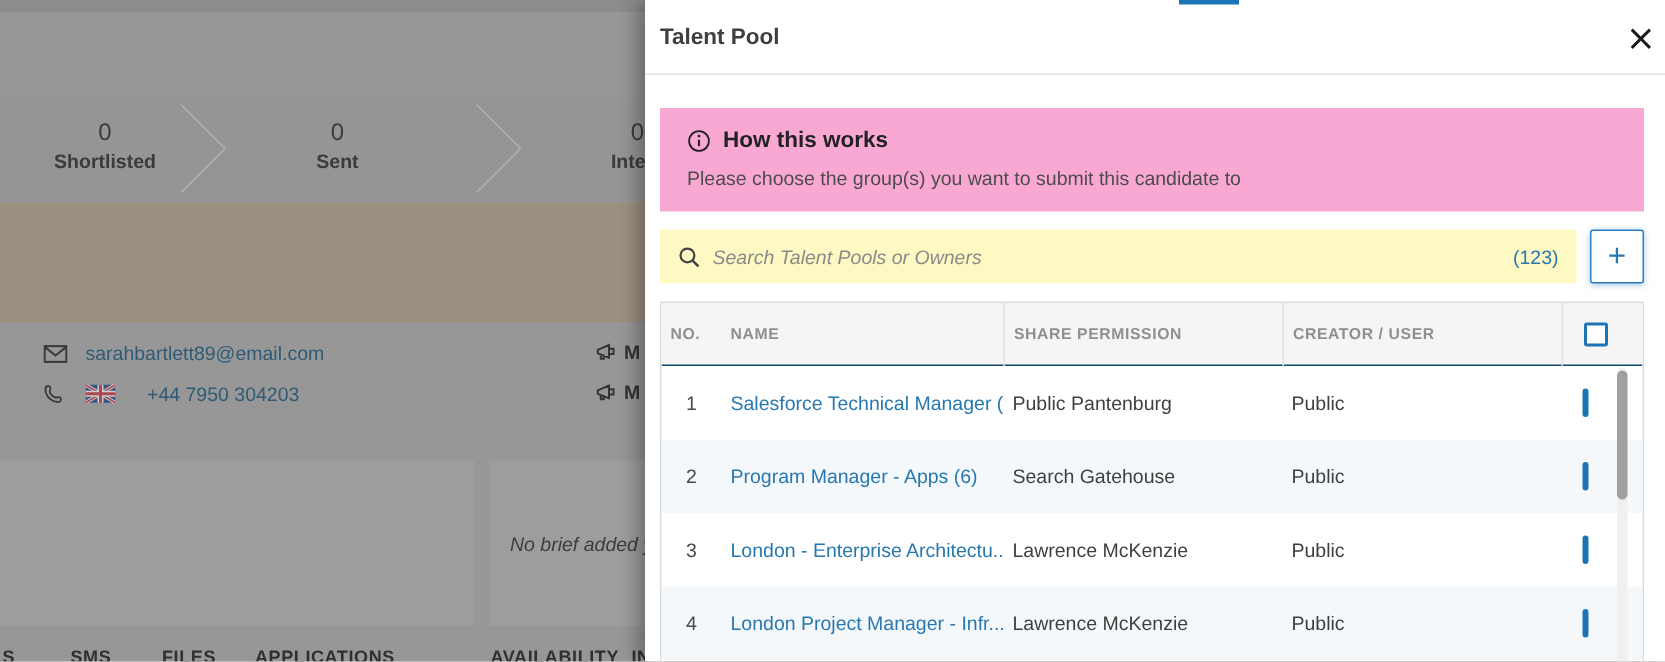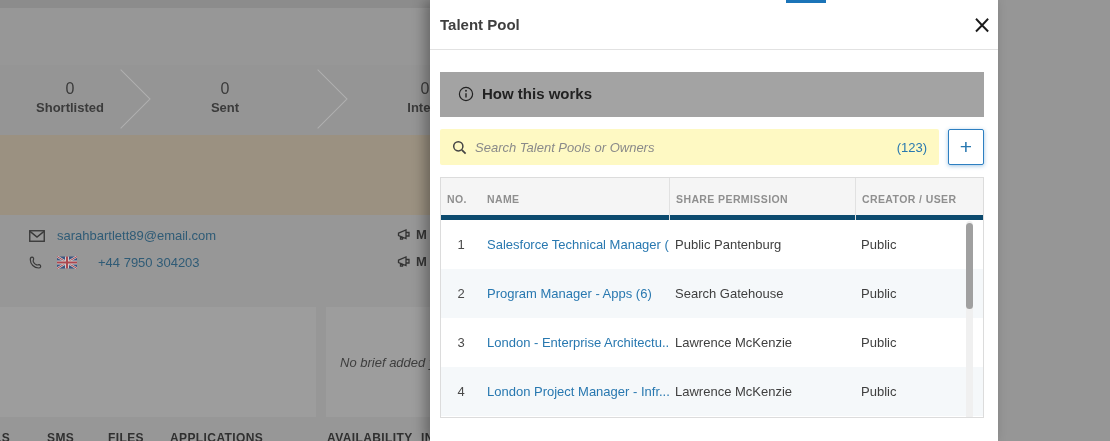--- a/index.html
+++ b/index.html
@@ -26,38 +26,38 @@
   .announce { position:absolute; left:396px; top:5px; display:flex; align-items:center; gap:4px; color:#333; font-size:13px; font-weight:bold; }
   .cards { position:absolute; left:0; top:307px; width:100%; height:110px; }
   .card-l { position:absolute; left:-6px; top:0; width:322px; height:110px; background:#9d9d9d; }
   .card-r { position:absolute; left:326px; top:0; width:180px; height:110px; background:#9d9d9d; }
   .brief { position:absolute; left:14px; top:48px; font-size:13px; font-style:italic; color:#3e3e3e; white-space:nowrap; }
   .bottom-tabs { position:absolute; left:0; top:431px; width:100%; height:10px; }
   .btab { position:absolute; font-size:12px; font-weight:bold; color:#303030; letter-spacing:.4px; white-space:nowrap; }
   .bt0 { left:-6px; } .bt1 { left:47px; } .bt2 { left:108px; } .bt3 { left:170px; } .bt4 { left:327px; } .bt5 { left:421px; }
 
   
-  .panel { position:absolute; left:430px; top:0; width:568px; height:441px; background:#ffffff; box-shadow:-5px 0 12px rgba(0,0,0,0.32); }
+  .panel { position:absolute; left:430px; top:0; width:680px; height:441px; background:#ffffff; box-shadow:-5px 0 12px rgba(0,0,0,0.32); }
   .topbar-accent { position:absolute; left:786px; top:0; width:40px; height:3px; background:#1b74b8; z-index:5; }
   .p-header { height:50px; border-bottom:1px solid #e2e2e2; display:flex; align-items:center; padding:0 10px; }
   .p-title { font-size:15px; font-weight:bold; color:#3f3f3f; }
   .p-close { margin-left:auto; margin-right:-4px; font-size:24px; line-height:20px; color:#1a1a1a; cursor:pointer; background:none; border:none; font-family:"DejaVu Sans",sans-serif; }
   .p-body { padding:0 14px 0 10px; }
-  .info-box { margin-top:22px; background:#a3a3a3; padding:13px 18px 15px 18px; }
+  .info-box { margin-top:22px; background:#f9a8d4; padding:13px 18px 15px 18px; }
   .info-head { display:flex; align-items:center; gap:8px; font-size:15px; font-weight:bold; color:#222; }
   .info-text { margin-top:9px; font-size:13px; color:#4c4c4c; }
   .search-row { margin-top:12px; display:flex; align-items:center; }
   .search-bar { flex:1; height:36px; background:#fef9c3; border-radius:2px; display:flex; align-items:center; padding:0 12px; }
   .search-input { flex:1; border:none; background:transparent; outline:none; font-size:13px; font-style:italic; color:#555; margin-left:8px; font-family:"Liberation Sans",sans-serif; }
   .search-input::placeholder { color:#8a8a8a; font-style:italic; }
   .search-count { font-size:13px; color:#2878b0; margin-left:24px; }
   .add-btn { width:36px; height:36px; margin-left:9px; background:#fff; border:1px solid #2d7fc1; border-radius:2px; color:#2878b0; font-size:21px; line-height:32px; cursor:pointer; box-shadow:0 1px 4px rgba(45,127,193,0.45); }
   .tp-table { margin-top:12px; border:1px solid #dcdcdc; height:241px; overflow:hidden; position:relative; }
   .t-grid { display:grid; grid-template-columns:40px 188px 186px 186px 1fr; align-items:center; }
-  .t-head { height:42px; background:#f5f5f5; border-bottom:5px solid #0c4a6e; }
+  .t-head { height:42px; background:#f5f5f5; border-bottom:1px solid #0c4a6e; }
   .t-head .hcell { font-size:10.5px; font-weight:bold; color:#8f8f8f; letter-spacing:.4px; padding-left:6px; }
   .t-head .hsep { border-left:1px solid #e1e1e1; height:42px; display:flex; align-items:center; }
   .t-row { height:49px; font-size:13px; }
   .t-row.alt { background:#f5f8fa; }
   .cell-no { text-align:center; color:#4a4a4a; }
   .cell-name { padding-left:6px; color:#2878b0; white-space:nowrap; overflow:hidden; cursor:pointer; }
   .cell-creator, .cell-perm { padding-left:6px; color:#3f3f3f; white-space:nowrap; }
   .cbx { width:16px; height:16px; border:2px solid #1d74b4; border-radius:2px; background:#fff; margin-left:14px; cursor:pointer; }
   .scroll-track { position:absolute; right:10px; top:43px; width:7px; height:198px; background:#f0f0f0; border-radius:4px; }
   .scroll-thumb { position:absolute; right:0; top:2px; width:7px; height:86px; background:#a0a0a0; border-radius:4px; }
@@ -155,20 +155,21 @@
   <div class="p-body">
     <div class="info-box">
       <div class="info-head">
         <svg width="16" height="16" viewBox="0 0 16 16">
           <circle cx="8" cy="8" r="6.6" fill="none" stroke="#222" stroke-width="1.2"></circle>
           <line x1="8" y1="7.2" x2="8" y2="11.4" stroke="#222" stroke-width="1.4"></line>
           <circle cx="8" cy="4.7" r="0.95" fill="#222"></circle>
         </svg>
         <span>How this works</span>
       </div>
+      <div class="info-text">Please choose the group(s) you want to submit this candidate to</div>
     </div>
 
     <div class="search-row">
       <div class="search-bar">
         <svg width="15" height="15" viewBox="0 0 15 15">
           <circle cx="6.3" cy="6.3" r="4.6" fill="none" stroke="#444" stroke-width="1.5"></circle>
           <line x1="9.8" y1="9.8" x2="13.6" y2="13.6" stroke="#444" stroke-width="1.7"></line>
         </svg>
         <input class="search-input" type="text" placeholder="Search Talent Pools or Owners" style="">
         <span class="search-count">(123)</span>

